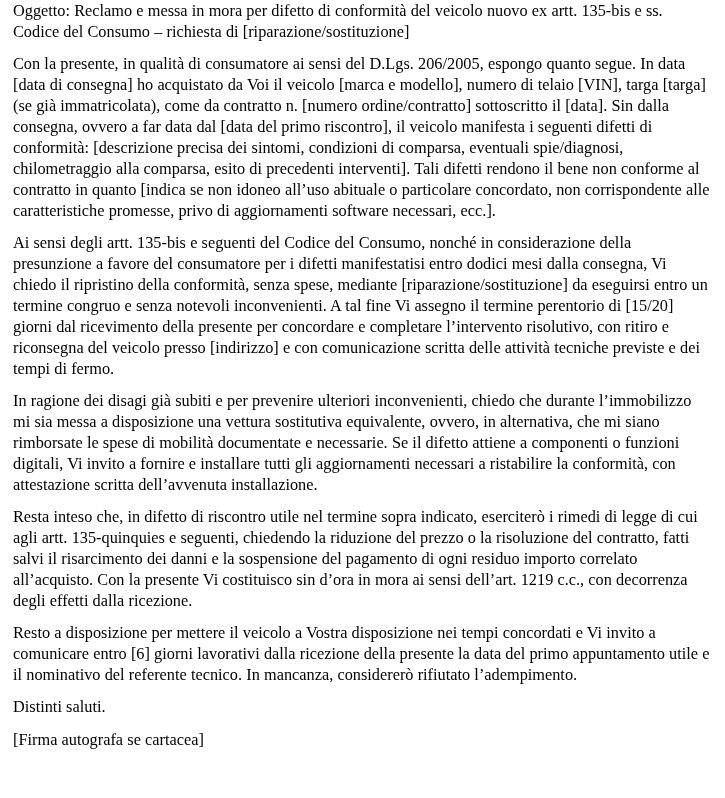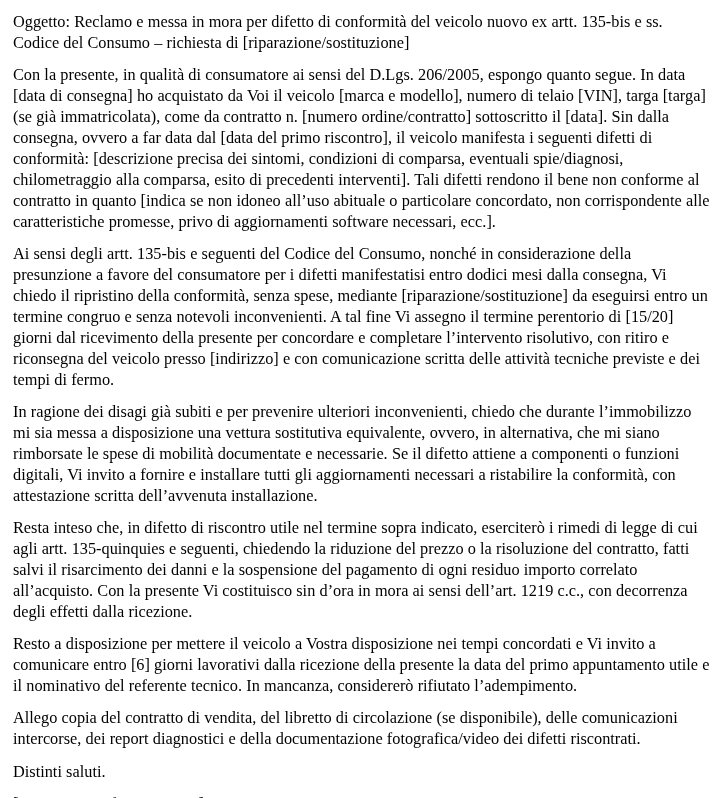--- a/index.html
+++ b/index.html
@@ -13,21 +13,21 @@
     height: 798px;
     overflow: hidden;
     font-family: "Liberation Serif", "DejaVu Serif", serif;
     color: #000000;
     -webkit-font-smoothing: none;
   }
   .page {
     box-sizing: border-box;
     width: 725px;
     height: 798px;
-    padding: 12px 14px 0 13px;
+    padding: 1px 14px 0 13px;
     background: #ffffff;
   }
   .para {
     font-size: 16.3px;
     line-height: 20.9px;
     margin: 0 0 11.5px 0;
     text-align: left;
     white-space: normal;
     word-spacing: 0.1px;
     letter-spacing: 0.01px;
@@ -50,21 +50,20 @@
   <p class="para">Con la presente, in qualità di consumatore ai sensi del D.Lgs. 206/2005, espongo quanto segue. In data [data di consegna] ho acquistato da Voi il veicolo [marca e modello], numero di telaio [VIN], targa [targa] (se già immatricolata), come da contratto n. [numero ordine/contratto] sottoscritto il [data]. Sin dalla consegna, ovvero a far data dal [data del primo riscontro], il veicolo manifesta i seguenti difetti di conformità: [descrizione precisa dei sintomi, condizioni di comparsa, eventuali spie/diagnosi, chilometraggio alla comparsa, esito di precedenti interventi]. Tali difetti rendono il bene non conforme al contratto in quanto [indica se non idoneo all’uso abituale o particolare concordato, non corrispondente alle caratteristiche promesse, privo di aggiornamenti software necessari, ecc.].</p>
 
   <p class="para">Ai sensi degli artt. 135-bis e seguenti del Codice del Consumo, nonché in considerazione della presunzione a favore del consumatore per i difetti manifestatisi entro dodici mesi dalla consegna, Vi chiedo il ripristino della conformità, senza spese, mediante [riparazione/sostituzione] da eseguirsi entro un termine congruo e senza notevoli inconvenienti. A tal fine Vi assegno il termine perentorio di [15/20] giorni dal ricevimento della presente per concordare e completare l’intervento risolutivo, con ritiro e riconsegna del veicolo presso [indirizzo] e con comunicazione scritta delle attività tecniche previste e dei tempi di fermo.</p>
 
   <p class="para">In ragione dei disagi già subiti e per prevenire ulteriori inconvenienti, chiedo che durante l’immobilizzo mi sia messa a disposizione una vettura sostitutiva equivalente, ovvero, in alternativa, che mi siano rimborsate le spese di mobilità documentate e necessarie. Se il difetto attiene a componenti o funzioni digitali, Vi invito a fornire e installare tutti gli aggiornamenti necessari a ristabilire la conformità, con attestazione scritta dell’avvenuta installazione.</p>
 
   <p class="para">Resta inteso che, in difetto di riscontro utile nel termine sopra indicato, eserciterò i rimedi di legge di cui agli artt. 135-quinquies e seguenti, chiedendo la riduzione del prezzo o la risoluzione del contratto, fatti salvi il risarcimento dei danni e la sospensione del pagamento di ogni residuo importo correlato all’acquisto. Con la presente Vi costituisco sin d’ora in mora ai sensi dell’art. 1219 c.c., con decorrenza degli effetti dalla ricezione.</p>
 
   <p class="para">Resto a disposizione per mettere il veicolo a Vostra disposizione nei tempi concordati e Vi invito a comunicare entro [6] giorni lavorativi dalla ricezione della presente la data del primo appuntamento utile e il nominativo del referente tecnico. In mancanza, considererò rifiutato l’adempimento.</p>
 
-  <p class="para">Allego copia del contratto di vendita, del libretto di circolazione (se disponibile), delle comunicazioni intercorse, dei report diagnostici e della documentazione fotografica/video dei difetti riscontrati.</p>
 
   <p class="para">Distinti saluti.</p>
 
   <p class="para signature-block">
     <span class="sig-line">[Firma autografa se cartacea]</span>
 
   </p>
 
 </div>
 

